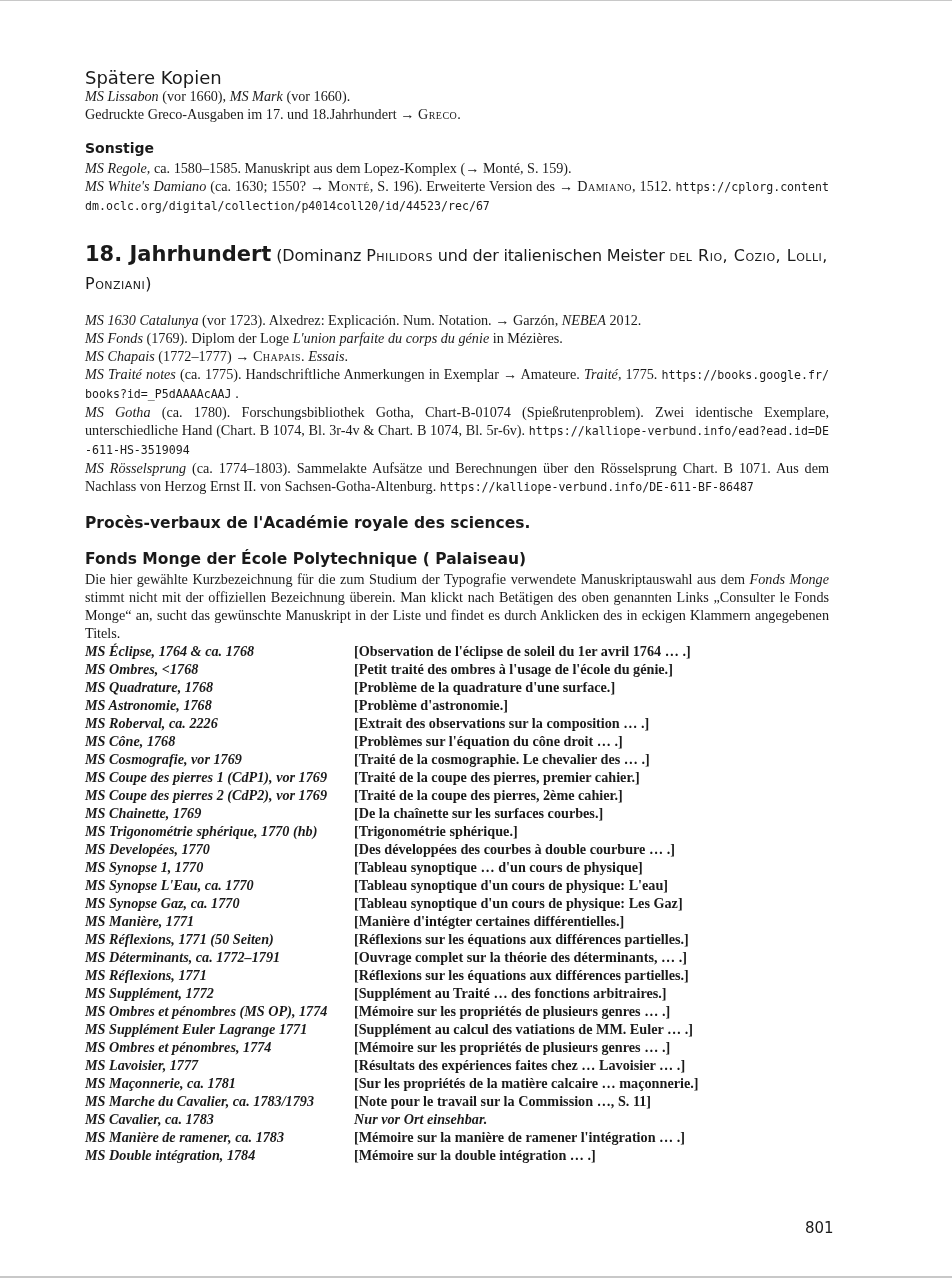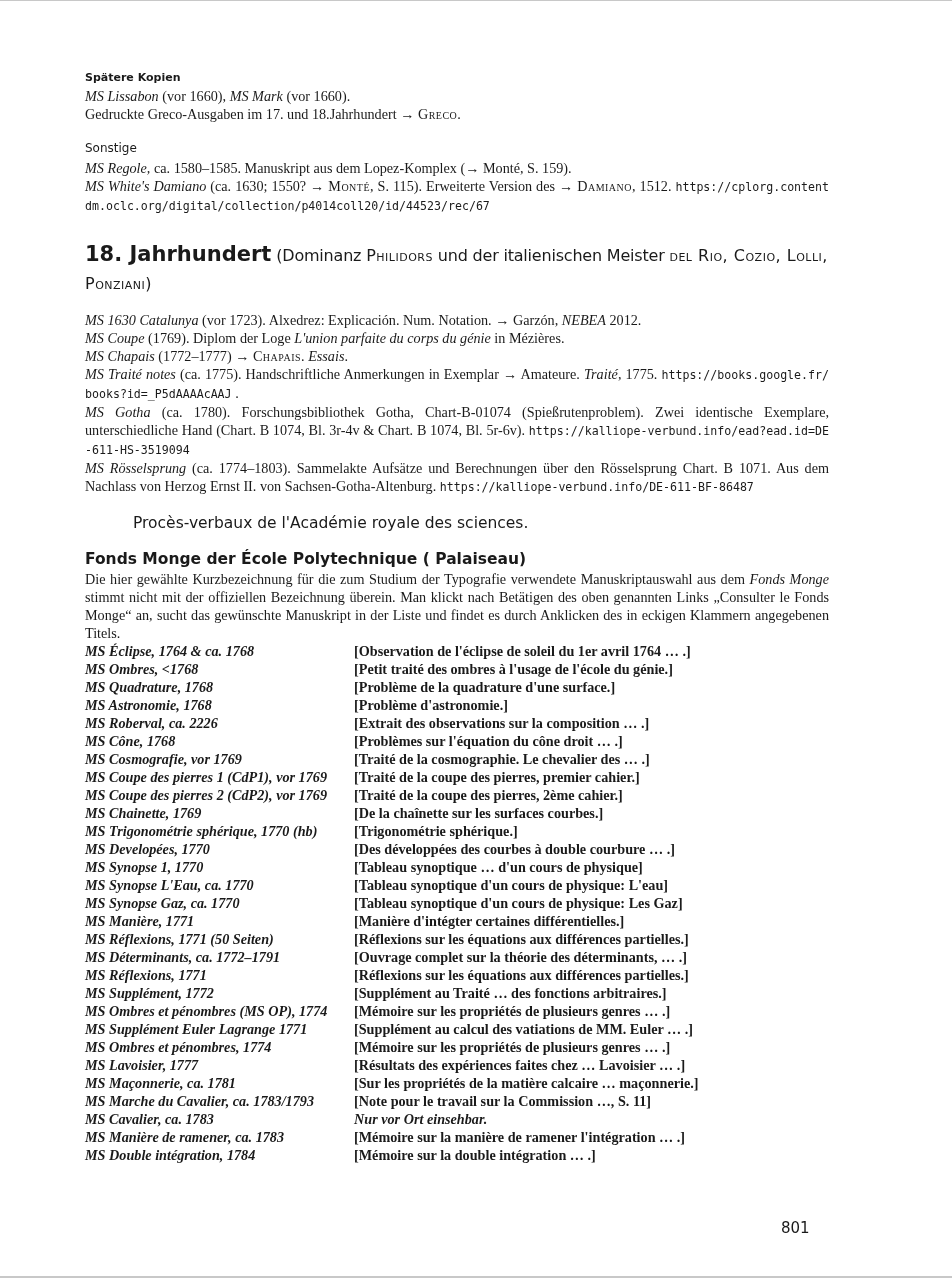--- a/index.html
+++ b/index.html
@@ -5,57 +5,57 @@
   html, body { margin: 0; padding: 0; background: #ffffff; }
   body { width: 952px; height: 1278px; position: relative; overflow: hidden;
          font-family: "DejaVu Serif", "Liberation Serif", serif; color: #1a1a1a; }
   .topline { position: absolute; left: 0; top: 0; width: 952px; height: 1px; background: #c8c8c8; }
   .bottomline { position: absolute; left: 0; top: 1276px; width: 952px; height: 2px; background: #c8c8c8; }
   .page { position: absolute; left: 85px; top: 69px; width: 744px; }
   .body-text { font-family: "Liberation Serif", serif; font-size: 14.2px; line-height: 18px; }
   .it { font-style: italic; }
   .mono { font-family: "DejaVu Sans Mono", "Liberation Mono", monospace; font-size: 11.6px; }
   .sc { font-variant: small-caps; letter-spacing: 0.5px; margin-top: 35px; }
-  .h-sub { font-family: "DejaVu Sans", sans-serif; font-weight: bold; font-size: 11px; line-height: 18px; }
-  .h-section { font-family: "DejaVu Sans", sans-serif; font-weight: normal; font-size: 12px; line-height: 22px; margin-top: 14px; }
+  .h-sub { font-family: "DejaVu Sans", sans-serif; font-weight: normal; font-size: 18px; line-height: 18px; }
+  .h-section { font-family: "DejaVu Sans", sans-serif; font-weight: bold; font-size: 14px; line-height: 22px; margin-top: 14px; }
   .h-chapter { font-family: "DejaVu Sans", sans-serif; font-size: 21px; line-height: 26px; margin-top: 26px; }
   .h-chapter .title { font-weight: bold; }
   .h-chapter .sub { font-family: "DejaVu Sans", sans-serif; font-size: 16px; font-weight: normal; letter-spacing: -0.2px; }
   .h-block { font-family: "DejaVu Sans", sans-serif; font-size: 15.5px; line-height: 22px; margin-top: 14px; }
-  .h-block.bold { font-weight: normal; margin-left: 48px; }
+  .h-block.bold { font-weight: bold; }
   .justify { text-align: justify; }
   .small-it { font-style: italic; font-size: 13.4px; line-height: 18px; text-align: justify; letter-spacing: -0.15px; }
   .gap-chapter { height: 14px; }
   .ms-table { display: table; width: 100%; border-collapse: collapse; font-weight: bold; }
   .ms-row { display: table-row; }
   .ms-left, .ms-right { display: table-cell; font-family: "Liberation Serif", serif; font-size: 14.2px; line-height: 18px; white-space: nowrap; }
   .ms-left { width: 269px; font-style: italic; }
-  .page-number { position: absolute; left: 781px; top: 1219px; font-family: "DejaVu Sans", sans-serif; font-size: 15px; color: #1a1a1a; text-align: center; }
+  .page-number { position: absolute; left: 805px; top: 1219px; font-family: "DejaVu Sans", sans-serif; font-size: 15px; color: #1a1a1a; text-align: center; }
   p { margin: 0; }
 </style>
 </head>
 <body>
 
 <div class="topline"></div>
 
 <div class="page">
 
   <div class="h-sub">Spätere Kopien</div>
   <p class="body-text"><span class="it">MS Lissabon</span><span> (vor 1660), </span><span class="it">MS Mark</span><span> (vor 1660).</span></p>
   <p class="body-text"><span>Gedruckte Greco-Ausgaben im 17. und 18.Jahrhundert → </span><span class="sc">Greco</span><span>.</span></p>
 
   <div class="h-section">Sonstige</div>
   <p class="body-text"><span class="it">MS Regole,</span><span> ca. 1580–1585. Manuskript aus dem Lopez-Komplex (→ Monté, S. 159).</span></p>
-  <p class="body-text justify"><span class="it">MS White's Damiano</span><span> (ca. 1630; 1550? → </span><span class="sc">Monté</span><span>, S. 115). Erweiterte Version des → </span><span class="sc">Damiano</span><span>, 1512. </span><span class="mono" style="word-break: break-all;">https://cplorg.contentdm.oclc.org/digital/collection/p4014coll20/id/44523/rec/67</span></p>
+  <p class="body-text justify"><span class="it">MS White's Damiano</span><span> (ca. 1630; 1550? → </span><span class="sc">Monté</span><span>, S. 196). Erweiterte Version des → </span><span class="sc">Damiano</span><span>, 1512. </span><span class="mono" style="word-break: break-all;">https://cplorg.contentdm.oclc.org/digital/collection/p4014coll20/id/44523/rec/67</span></p>
 
   <div class="h-chapter"><span class="title">18. Jahrhundert</span><span class="sub"><span> (Dominanz </span><span class="sc">Philidors</span><span> und der italienischen Meister </span><span class="sc">del Rio, Cozio, Lolli, Ponziani</span><span>)</span></span></div>
   <div class="gap-chapter"></div>
 
   <p class="body-text"><span class="it">MS 1630 Catalunya</span><span> (vor 1723). Alxedrez: Explicación. Num. Notation. → Garzón, </span><span class="it">NEBEA</span><span> 2012.</span></p>
-  <p class="body-text"><span class="it">MS Coupe</span><span> (1769). Diplom der Loge </span><span class="it">L'union parfaite du corps du génie</span><span> in Mézières.</span></p>
+  <p class="body-text"><span class="it">MS Fonds</span><span> (1769). Diplom der Loge </span><span class="it">L'union parfaite du corps du génie</span><span> in Mézières.</span></p>
   <p class="body-text"><span class="it">MS Chapais</span><span> (1772–1777) → </span><span class="sc">Chapais</span><span>. </span><span class="it">Essais</span><span>.</span></p>
   <p class="body-text justify"><span class="it">MS Traité notes</span><span> (ca. 1775). Handschriftliche Anmerkungen in Exemplar → Amateure. </span><span class="it">Traité</span><span>, 1775. </span><span class="mono" style="word-break: break-all;">https://books.google.fr/books?id=_P5dAAAAcAAJ</span><span> .</span></p>
   <p class="body-text justify"><span class="it">MS Gotha</span><span> (ca. 1780). Forschungsbibliothek Gotha, Chart-B-01074 (Spießrutenproblem). Zwei identische Exemplare, unterschiedliche Hand (Chart. B 1074, Bl. 3r-4v &amp; Chart. B 1074, Bl. 5r-6v). </span><span class="mono" style="word-break: break-all;">https://kalliope-verbund.info/ead?ead.id=DE-611-HS-3519094</span></p>
   <p class="body-text justify"><span class="it">MS Rösselsprung</span><span> (ca. 1774–1803). Sammelakte Aufsätze und Berechnungen über den Rösselsprung Chart. B 1071. Aus dem Nachlass von Herzog Ernst II. von Sachsen-Gotha-Altenburg. </span><span class="mono">https://kalliope-verbund.info/DE-611-BF-86487</span></p>
 
   <div class="h-block bold" style="margin-top:16px;">Procès-verbaux de l'Académie royale des sciences.</div>
 
   <div class="h-block" style="margin-top:14px; font-weight:600;">Fonds Monge der École Polytechnique ( Palaiseau)</div>
   <p class="body-text justify"><span>Die hier gewählte Kurzbezeichnung für die zum Studium der Typografie verwendete Manuskriptauswahl aus dem </span><span class="it">Fonds Monge</span><span> stimmt nicht mit der offiziellen Bezeichnung überein. Man klickt nach Betätigen des oben genannten Links „Consulter le Fonds Monge“ an,  sucht das gewünschte Manuskript in der Liste und findet es durch Anklicken des in eckigen Klammern angegebenen Titels.</span></p>
 

